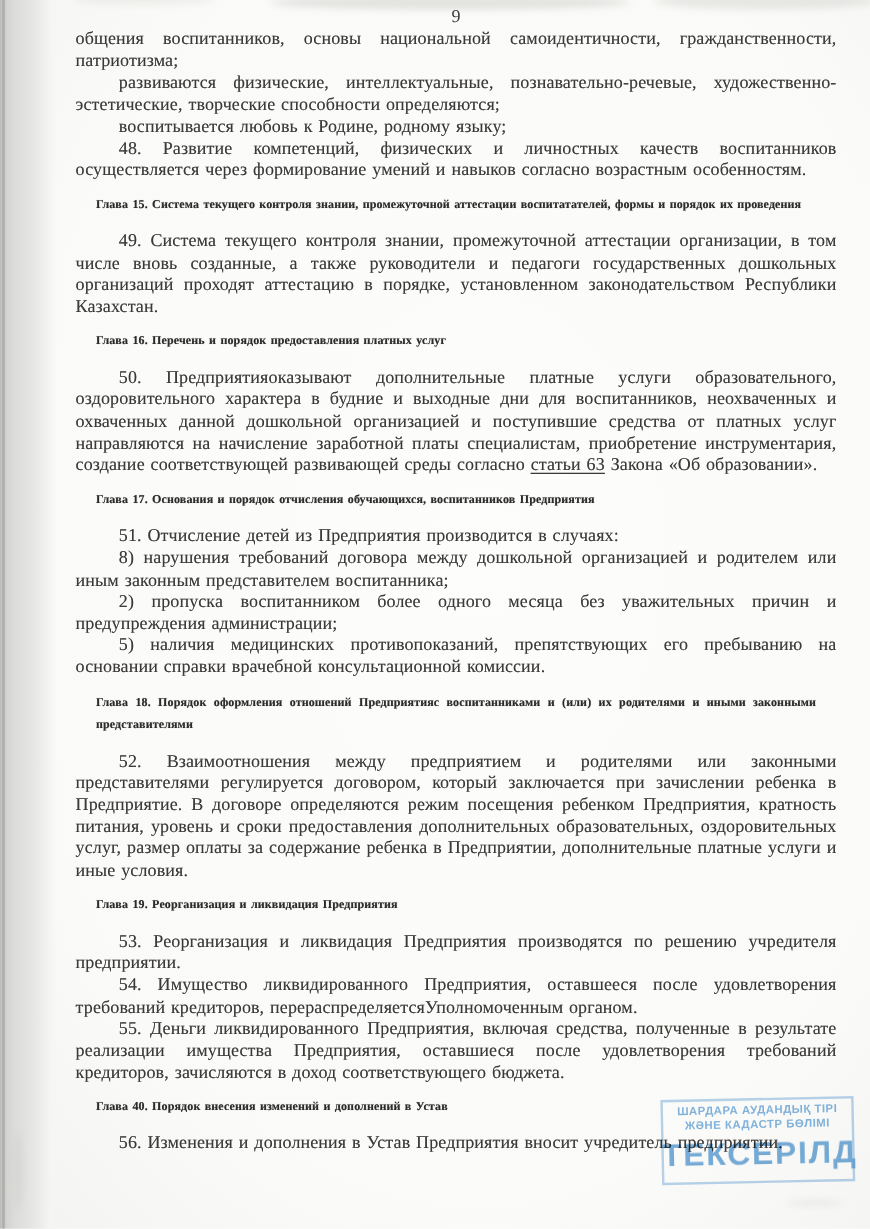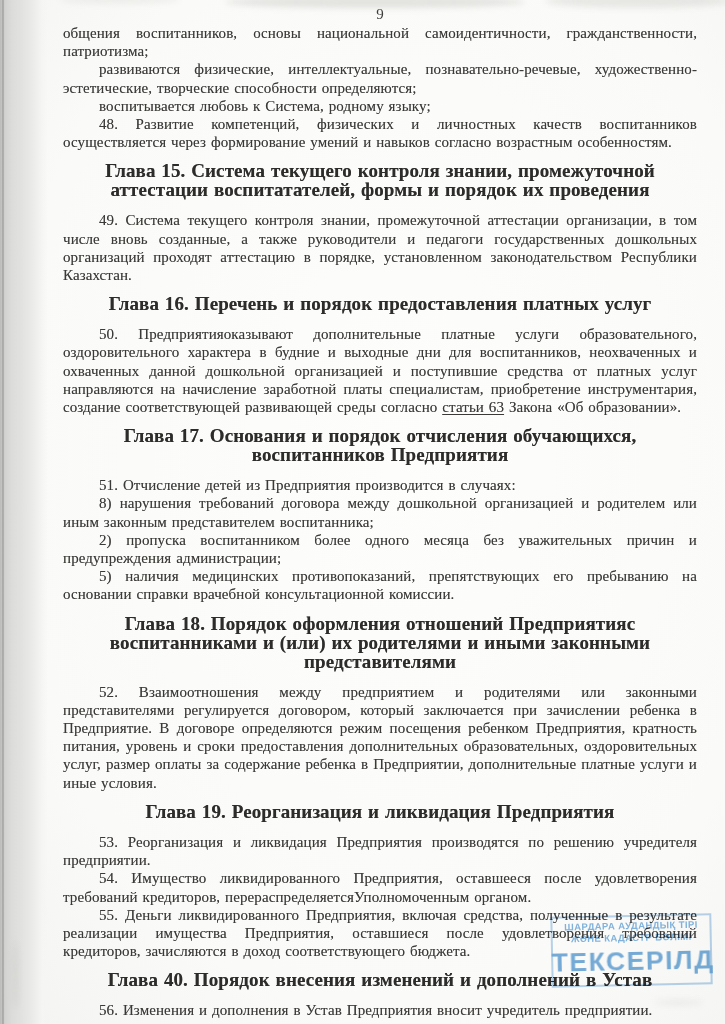--- a/index.html
+++ b/index.html
@@ -39,23 +39,23 @@
   }
   .doc-body {
     position:absolute; left:63px; top:24px; width:634px;
     font-size:15px; line-height:18.2px; color:#3b3a38;
     text-align:justify; word-spacing:1px; letter-spacing:0.1px;
     text-shadow:0 0 0.5px rgba(70,70,68,0.5);
   }
   .para { margin:0; text-indent:36px; }
   .cont { margin:0; text-indent:0; }
   .heading {
-    font-weight:bold; text-align:center; text-indent:0;
+    font-weight:bold; text-indent:0;
     margin:10px auto 12px auto; max-width:600px;
-    color:#2d2c2a; font-size:19px; line-height:19px;
+    color:#2d2c2a; font-size:10px; line-height:19px;
     text-shadow:0 0 0.6px rgba(50,50,48,0.55);
     font-family:Liberation Serif, serif;
   }
   .u { text-decoration:underline; text-underline-offset:2px; }
 
   
   .stamp {
     position:absolute; left:551px; top:915px; width:161px; height:71px;
     border:2px solid rgba(115,172,222,0.5);
     transform:rotate(-1.2deg);
@@ -84,21 +84,21 @@
   <div class="smudge s2"></div>
   <div class="smudge s3"></div>
   <div class="smudge s4"></div>
   <div class="smudge s5"></div>
 
   <div class="page-number">9</div>
 
   <div class="doc-body">
       <div class="cont"><span>общения воспитанников, основы национальной самоидентичности, гражданственности, патриотизма;</span></div>
       <div class="para"><span>развиваются физические, интеллектуальные, познавательно-речевые, художественно-эстетические, творческие способности определяются;</span></div>
-      <div class="para"><span>воспитывается любовь к Система, родному языку;</span></div>
+      <div class="para"><span>воспитывается любовь к Родине, родному языку;</span></div>
       <div class="para"><span>48. Развитие компетенций, физических и личностных качеств воспитанников осуществляется через формирование умений и навыков согласно возрастным особенностям.</span></div>
       <div class="heading"><span>Глава 15. Система текущего контроля знании, промежуточной аттестации воспитатателей, формы и порядок их проведения</span></div>
       <div class="para"><span>49. Система текущего контроля знании, промежуточной аттестации организации, в том числе вновь созданные, а также руководители и педагоги государственных дошкольных организаций проходят аттестацию в порядке, установленном законодательством Республики Казахстан.</span></div>
       <div class="heading"><span>Глава 16. Перечень и порядок предоставления платных услуг</span></div>
       <div class="para"><span>50. Предприятияоказывают дополнительные платные услуги образовательного, оздоровительного характера в будние и выходные дни для воспитанников, неохваченных и охваченных данной дошкольной организацией и поступившие средства от платных услуг направляются на начисление заработной платы специалистам, приобретение инструментария, создание соответствующей развивающей среды согласно </span><span class="u">статьи 63</span><span> Закона «Об образовании».</span></div>
       <div class="heading"><span>Глава 17. Основания и порядок отчисления обучающихся, воспитанников Предприятия</span></div>
       <div class="para"><span>51. Отчисление детей из Предприятия производится в случаях:</span></div>
       <div class="para"><span>8) нарушения требований договора между дошкольной организацией и родителем или иным законным представителем воспитанника;</span></div>
       <div class="para"><span>2) пропуска воспитанником более одного месяца без уважительных причин и предупреждения администрации;</span></div>
       <div class="para"><span>5) наличия медицинских противопоказаний, препятствующих его пребыванию на основании справки врачебной консультационной комиссии.</span></div>

